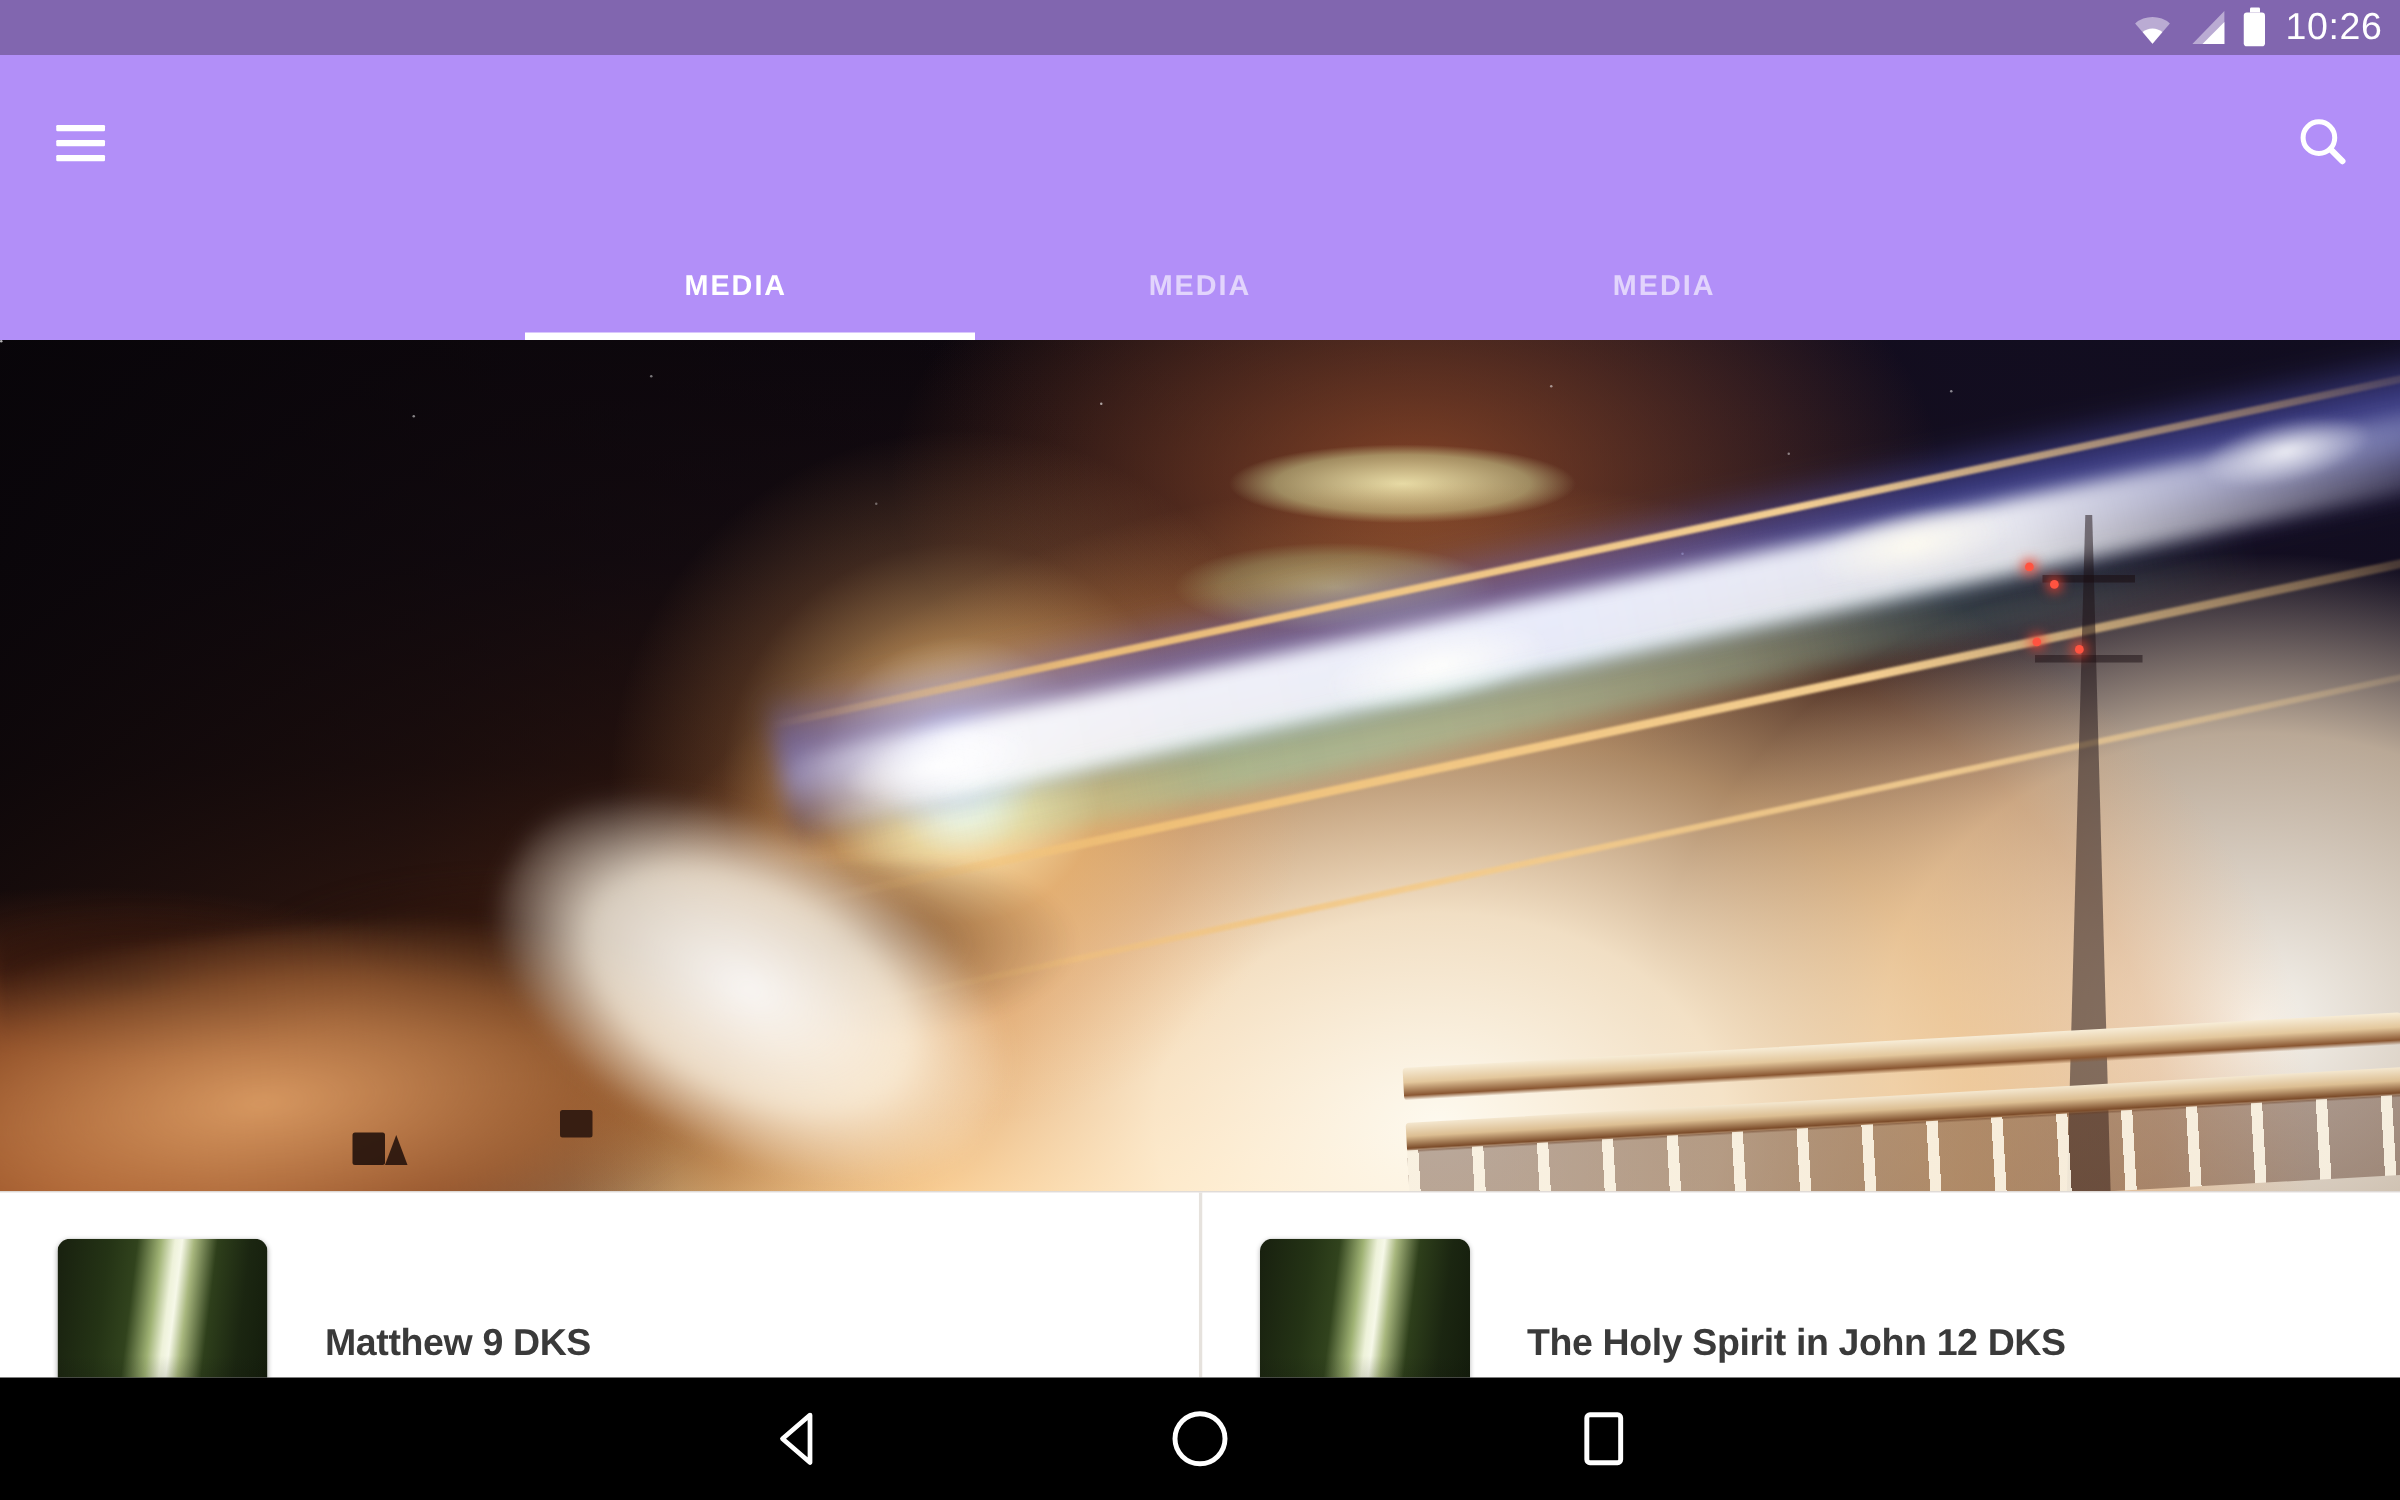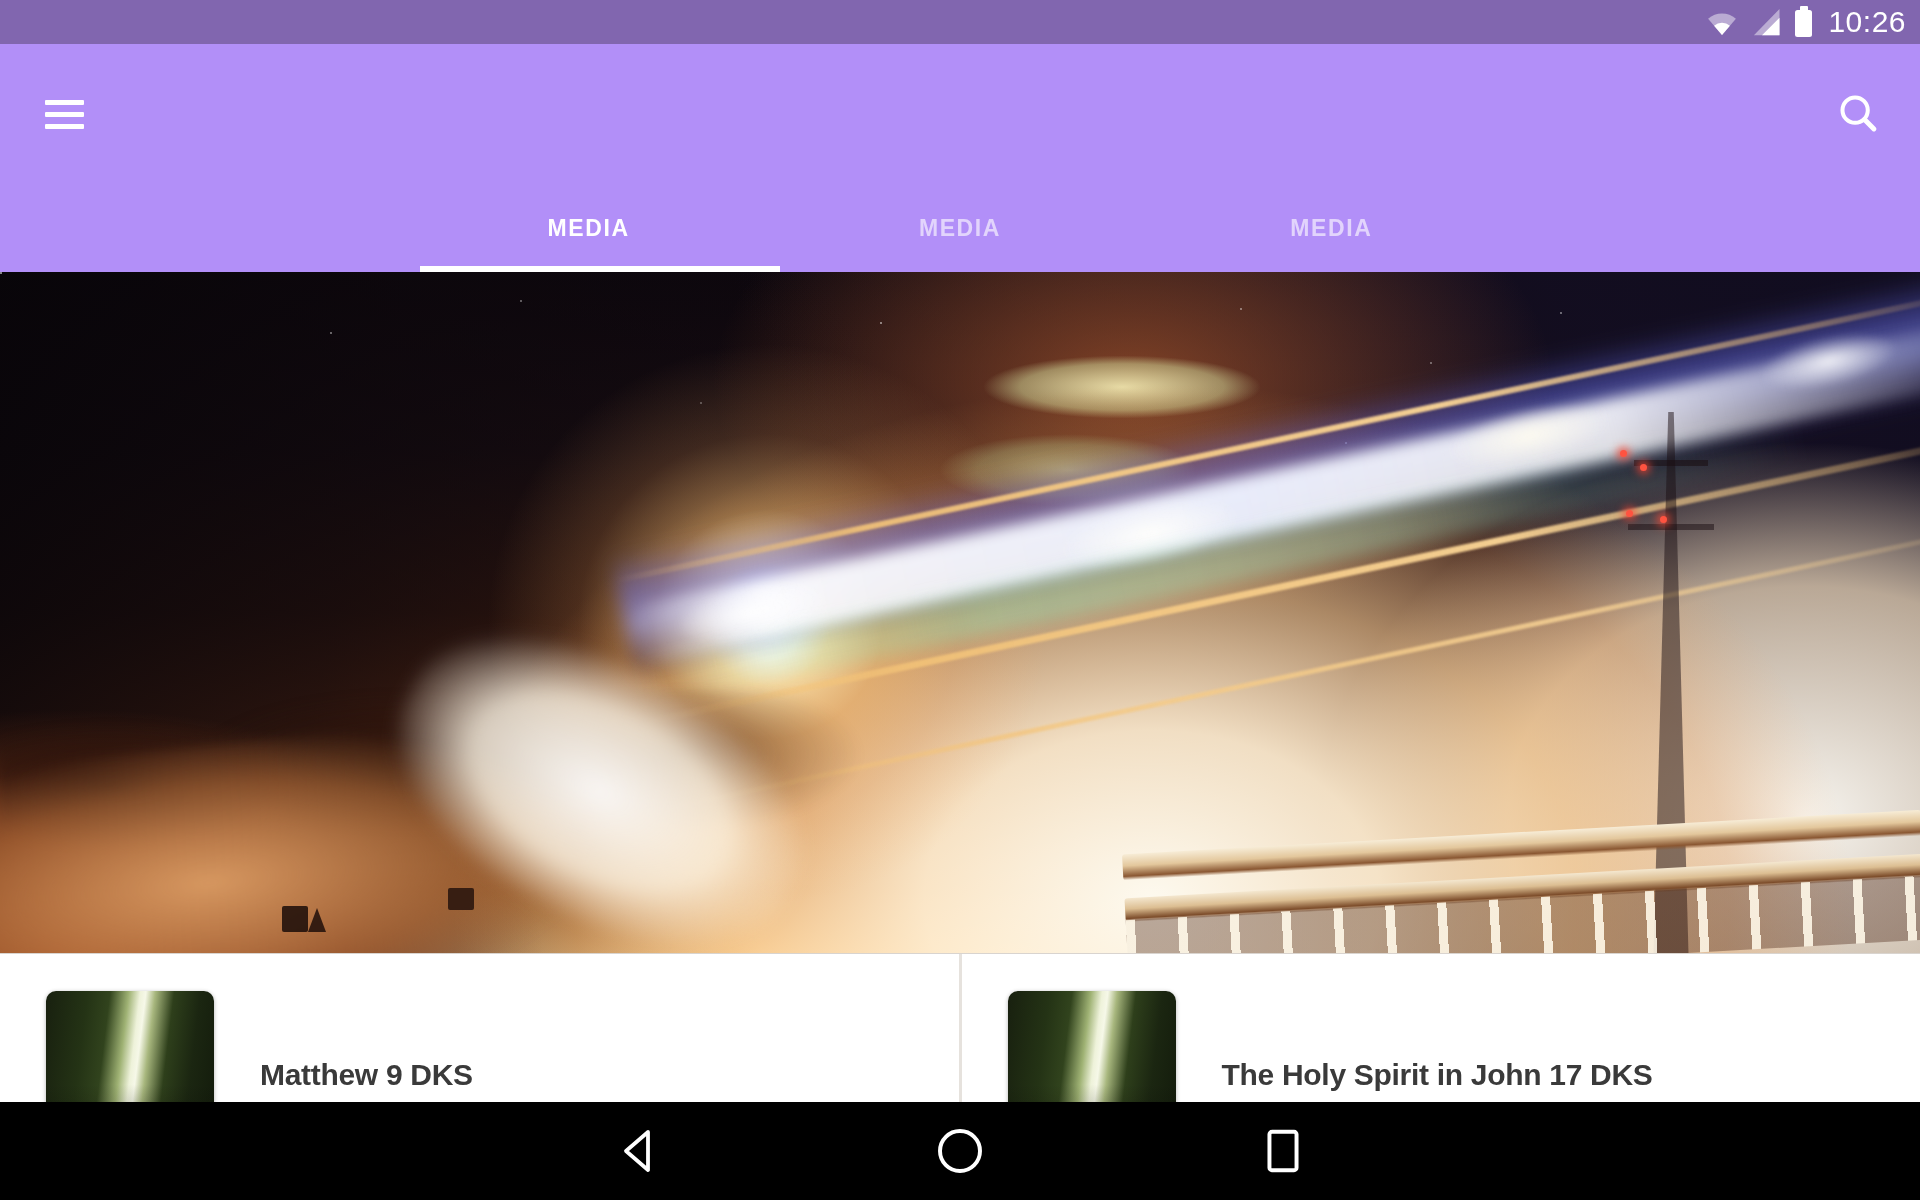--- a/index.html
+++ b/index.html
@@ -182,21 +182,21 @@
   </div>
 
   <div class="media-list">
     <div class="media-card">
       <div class="thumb"></div>
       <div class="card-title">Matthew 9 DKS</div>
     </div>
     <div class="card-divider"></div>
     <div class="media-card">
       <div class="thumb"></div>
-      <div class="card-title">The Holy Spirit in John 17 DKS</div>
+      <div class="card-title">The Holy Spirit in John 12 DKS</div>
     </div>
   </div>
 
   <div class="nav-bar">
     <button class="nav-btn nav-back" aria-label="back">
       <svg width="44" height="50" viewBox="0 0 22 25">
         <path d="M16 3 L5 12.5 L16 22 Z" fill="none" stroke="#fff" stroke-width="1.9" stroke-linejoin="round"></path>
       </svg>
     </button>
     <button class="nav-btn nav-home" aria-label="home">

